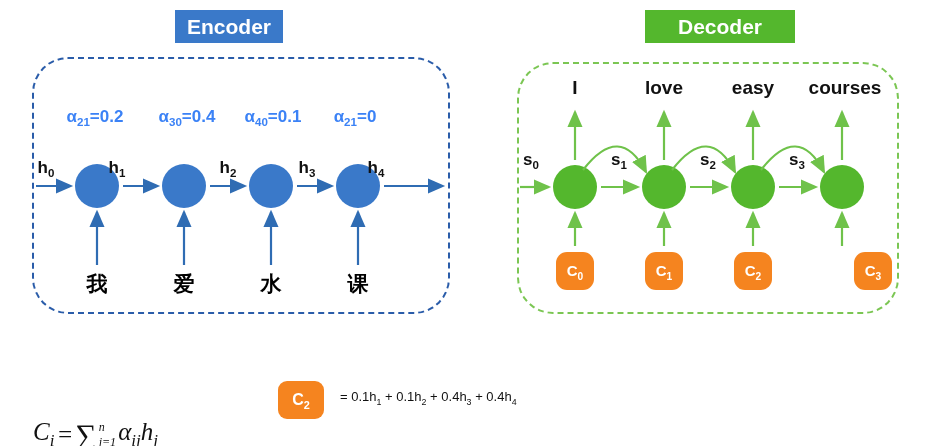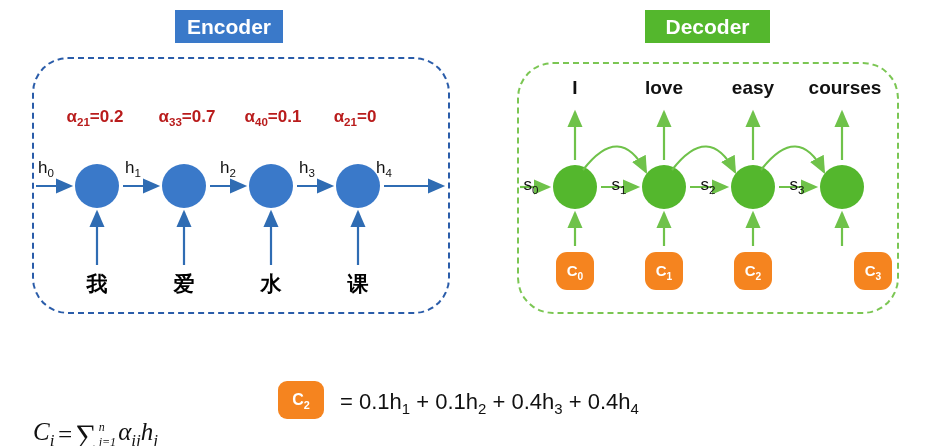--- a/index.html
+++ b/index.html
@@ -6,37 +6,37 @@
   .canvas{
     position:relative;width:929px;height:446px;background:#ffffff;
     font-family:"Liberation Sans", sans-serif;overflow:hidden;
   }
   .arrow-layer{position:absolute;left:0;top:0;width:929px;height:446px;z-index:3;pointer-events:none;}
   .title{
     position:absolute;top:10px;height:33px;line-height:33px;text-align:center;
     color:#ffffff;font-size:21px;font-weight:bold;z-index:4;
   }
   .title.enc{left:175px;width:108px;background:#3a79c9;}
-  .title.dec{left:645px;width:125px;background:#54b72d;}
+  .title.dec{left:645px;width:150px;background:#54b72d;}
   .dashed-box{position:absolute;border-radius:36px;z-index:1;}
   .dashed-box.enc{left:32px;top:57px;width:414px;height:253px;border:2px dashed #2a5ca9;}
   .dashed-box.dec{left:517px;top:62px;width:378px;height:248px;border:2px dashed #7bc653;}
   .node{position:absolute;width:44px;height:44px;border-radius:50%;z-index:2;}
   .node.blue{background:#3a79c9;top:164px;}
   .node.green{background:#54b72d;top:165px;}
   .alpha{
     position:absolute;top:107px;transform:translateX(-50%);
-    color:#b91c1c;font-size:17px;font-weight:600;white-space:nowrap;z-index:4;
+    color:#3b82f6;font-size:17px;font-weight:600;white-space:nowrap;z-index:4;
   }
   .hlabel,.slabel{
     position:absolute;transform:translateX(-50%);
-    color:#111111;font-size:17px;font-weight:normal;z-index:4;white-space:nowrap;
+    color:#111111;font-size:17px;font-weight:bold;z-index:4;white-space:nowrap;
   }
   .hlabel{top:158px;}
-  .slabel{top:175px;}
+  .slabel{top:150px;}
   .token-cn{
     position:absolute;top:270px;transform:translateX(-50%);
     color:#000000;font-size:21px;font-weight:bold;z-index:4;
   }
   .token-en{
     position:absolute;top:77px;transform:translateX(-50%);
     color:#111111;font-size:19px;font-weight:600;z-index:4;white-space:nowrap;
   }
   .cbox{
     position:absolute;top:252px;width:38px;height:38px;border-radius:11px;background:#f5841f;
@@ -53,21 +53,21 @@
   .sigma-limits{
     display:inline-flex;flex-direction:column;justify-content:center;
     font-size:12px;line-height:1.2;margin-left:2px;
   }
   .formula-cbox{
     position:absolute;left:278px;top:381px;width:46px;height:38px;border-radius:9px;background:#f5841f;
     color:#ffffff;font-size:16px;font-weight:bold;text-align:center;line-height:38px;z-index:4;
   }
   .formula-rhs{
     position:absolute;left:340px;top:389px;z-index:4;
-    font-size:22px;color:#111111;white-space:nowrap;
+    font-size:13px;color:#111111;white-space:nowrap;
   }
 </style>
 </head>
 <body>
 
 <div class="canvas">
 
   <div class="dashed-box enc"></div>
   <div class="dashed-box dec"></div>
 
@@ -113,34 +113,34 @@
       <path d="M 583 170 Q 620 122 646 172" marker-end="url(#mg)"></path>
       <path d="M 672 170 Q 709 122 735 172" marker-end="url(#mg)"></path>
       <path d="M 761 170 Q 798 122 824 172" marker-end="url(#mg)"></path>
     </g>
   </svg>
 
   <div class="title enc">Encoder</div>
   <div class="title dec">Decoder</div>
 
   <div class="alpha" style="left:95px"><span>α</span><sub>21</sub><span>=0.2</span></div>
-  <div class="alpha" style="left:187px"><span>α</span><sub>33</sub><span>=0.7</span></div>
+  <div class="alpha" style="left:187px"><span>α</span><sub>30</sub><span>=0.4</span></div>
   <div class="alpha" style="left:273px"><span>α</span><sub>40</sub><span>=0.1</span></div>
   <div class="alpha" style="left:355px"><span>α</span><sub>21</sub><span>=0</span></div>
 
   <div class="node blue" style="left:75px"></div>
   <div class="node blue" style="left:162px"></div>
   <div class="node blue" style="left:249px"></div>
   <div class="node blue" style="left:336px"></div>
 
   <div class="hlabel" style="left:46px"><span>h</span><sub>0</sub></div>
-  <div class="hlabel" style="left:133px"><span>h</span><sub>1</sub></div>
+  <div class="hlabel" style="left:117px"><span>h</span><sub>1</sub></div>
   <div class="hlabel" style="left:228px"><span>h</span><sub>2</sub></div>
   <div class="hlabel" style="left:307px"><span>h</span><sub>3</sub></div>
-  <div class="hlabel" style="left:384px"><span>h</span><sub>4</sub></div>
+  <div class="hlabel" style="left:376px"><span>h</span><sub>4</sub></div>
 
   <div class="token-cn" style="left:97px">我</div>
   <div class="token-cn" style="left:184px">爱</div>
   <div class="token-cn" style="left:271px">水</div>
   <div class="token-cn" style="left:358px">课</div>
 
   <div class="token-en" style="left:575px">I</div>
   <div class="token-en" style="left:664px">love</div>
   <div class="token-en" style="left:753px">easy</div>
   <div class="token-en" style="left:845px">courses</div>

